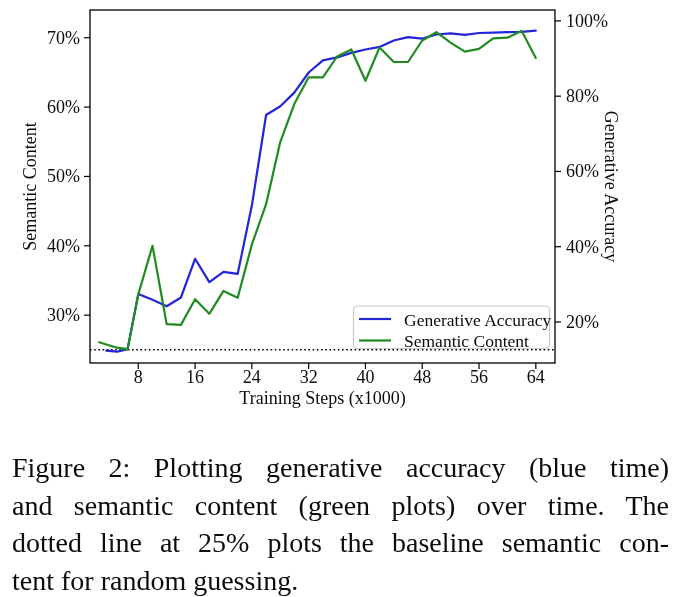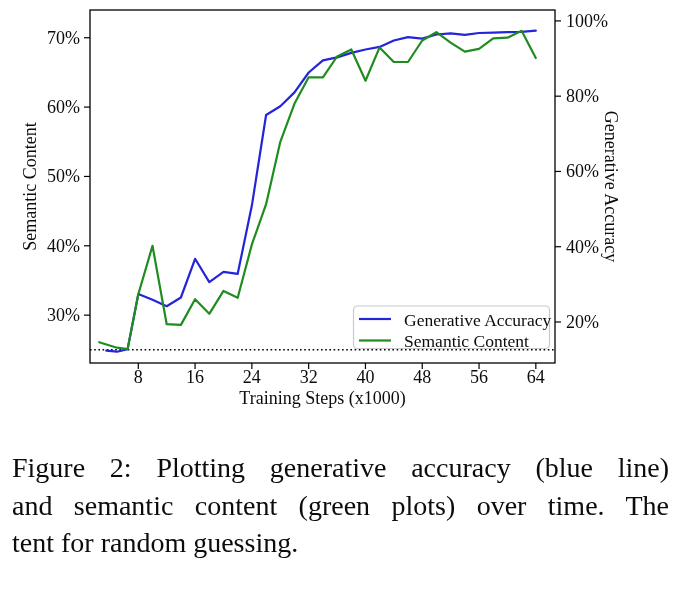--- a/index.html
+++ b/index.html
@@ -59,17 +59,18 @@
       <text x="322.5" y="404" text-anchor="middle" font-size="18" font-family="&quot;Liberation Serif&quot;, serif" fill="#0c0c0c">Training Steps (x1000)</text>
       <text x="0" y="0" text-anchor="middle" font-size="18" font-family="&quot;Liberation Serif&quot;, serif" fill="#0c0c0c" transform="translate(36,186.5) rotate(-90)">Semantic Content</text>
       <text x="0" y="0" text-anchor="middle" font-size="18" font-family="&quot;Liberation Serif&quot;, serif" fill="#0c0c0c" transform="translate(605,186.5) rotate(90)">Generative Accuracy</text>
       <rect x="353.5" y="306" width="196" height="42.5" rx="4" ry="4" fill="rgba(255,255,255,0.8)" stroke="#c9c9c9" stroke-width="1.2"></rect>
       <line x1="359" y1="319" x2="391" y2="319" stroke="#2424d8" stroke-width="2.2"></line>
       <text x="404" y="325.5" text-anchor="start" font-size="17.5" font-family="&quot;Liberation Serif&quot;, serif" fill="#0c0c0c">Generative Accuracy</text>
       <line x1="359" y1="340.5" x2="391" y2="340.5" stroke="#1f8c1f" stroke-width="2.2"></line>
       <text x="404" y="347" text-anchor="start" font-size="17.5" font-family="&quot;Liberation Serif&quot;, serif" fill="#0c0c0c">Semantic Content</text>
     </svg>
   <div class="caption">
-    <div class="cl just">Figure 2: Plotting generative accuracy (blue line)</div>
+    <div class="cl just">Figure 2: Plotting generative accuracy (blue time)</div>
     <div class="cl just">and semantic content (green plots) over time. The</div>
+    <div class="cl just">dotted line at 25% plots the baseline semantic con-</div>
     <div class="cl">tent for random guessing.</div>
   </div>
 </div>
 
 </body></html>

